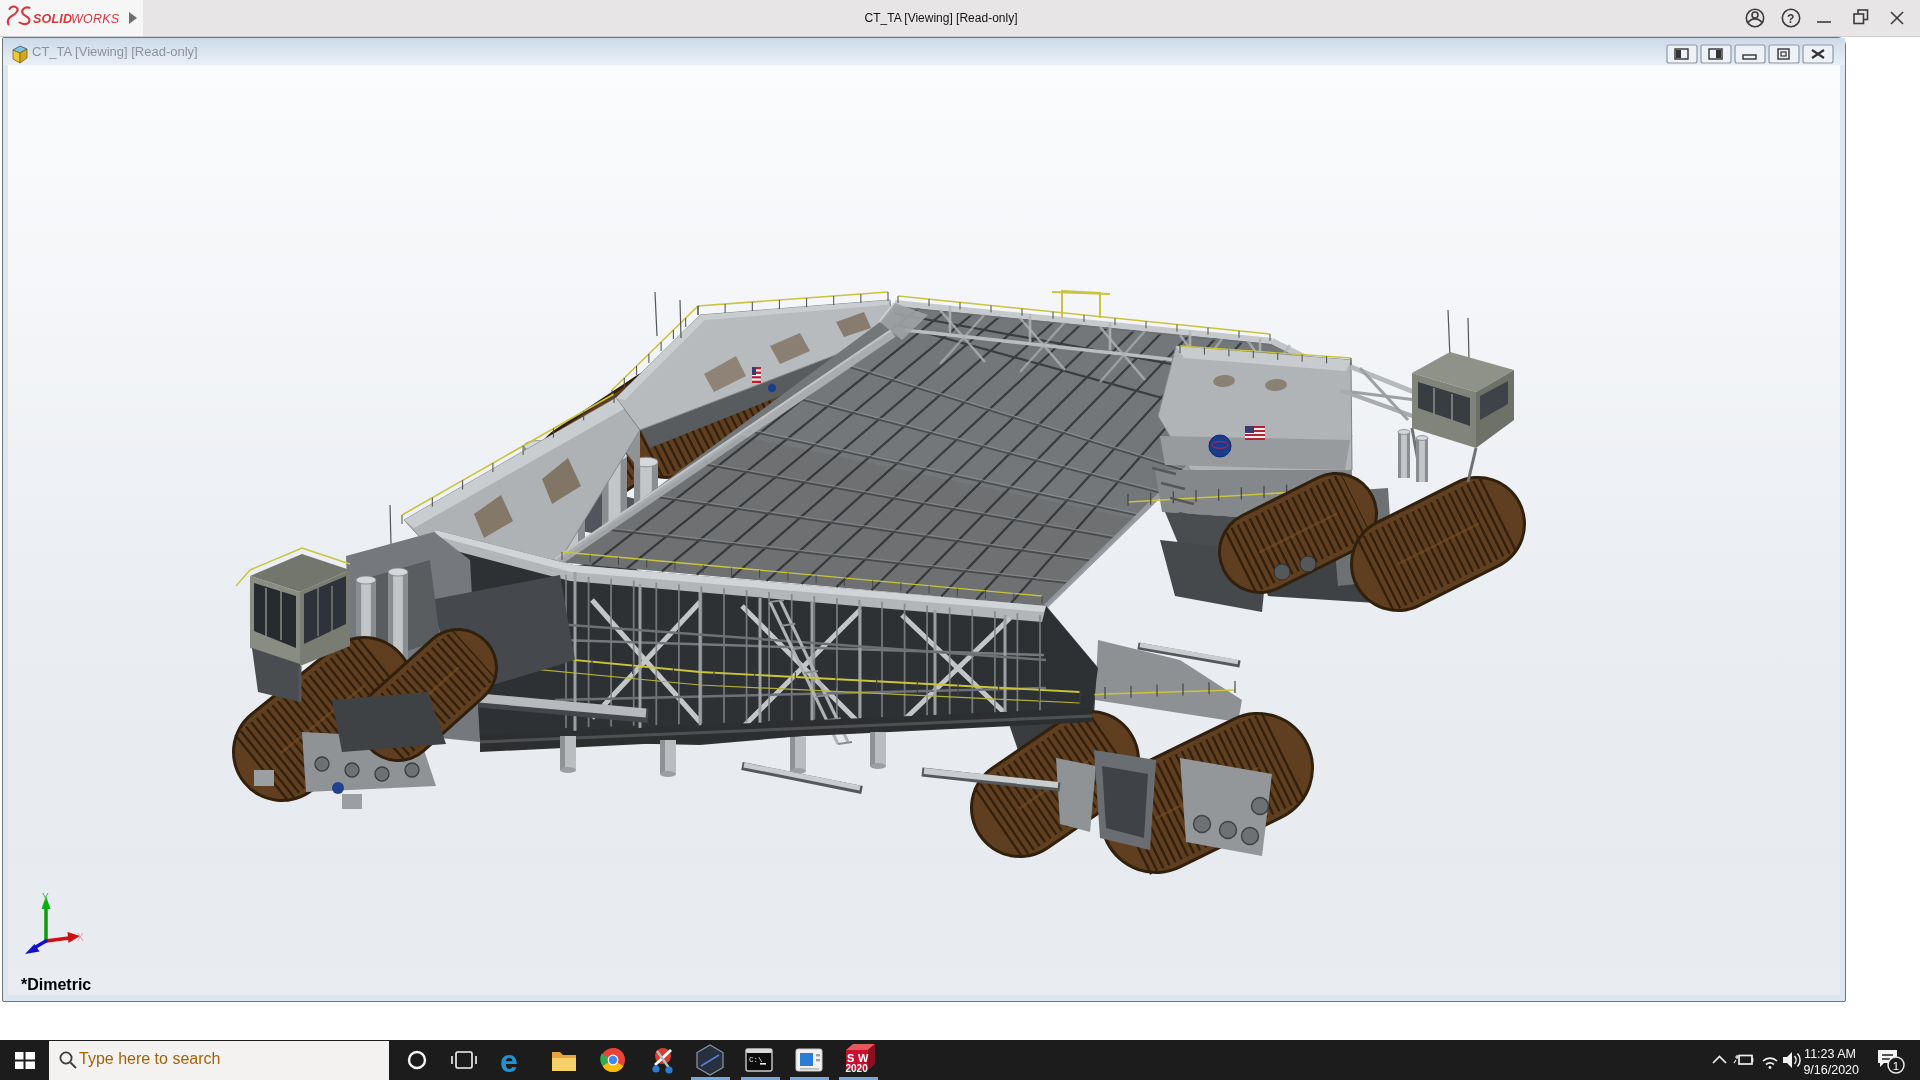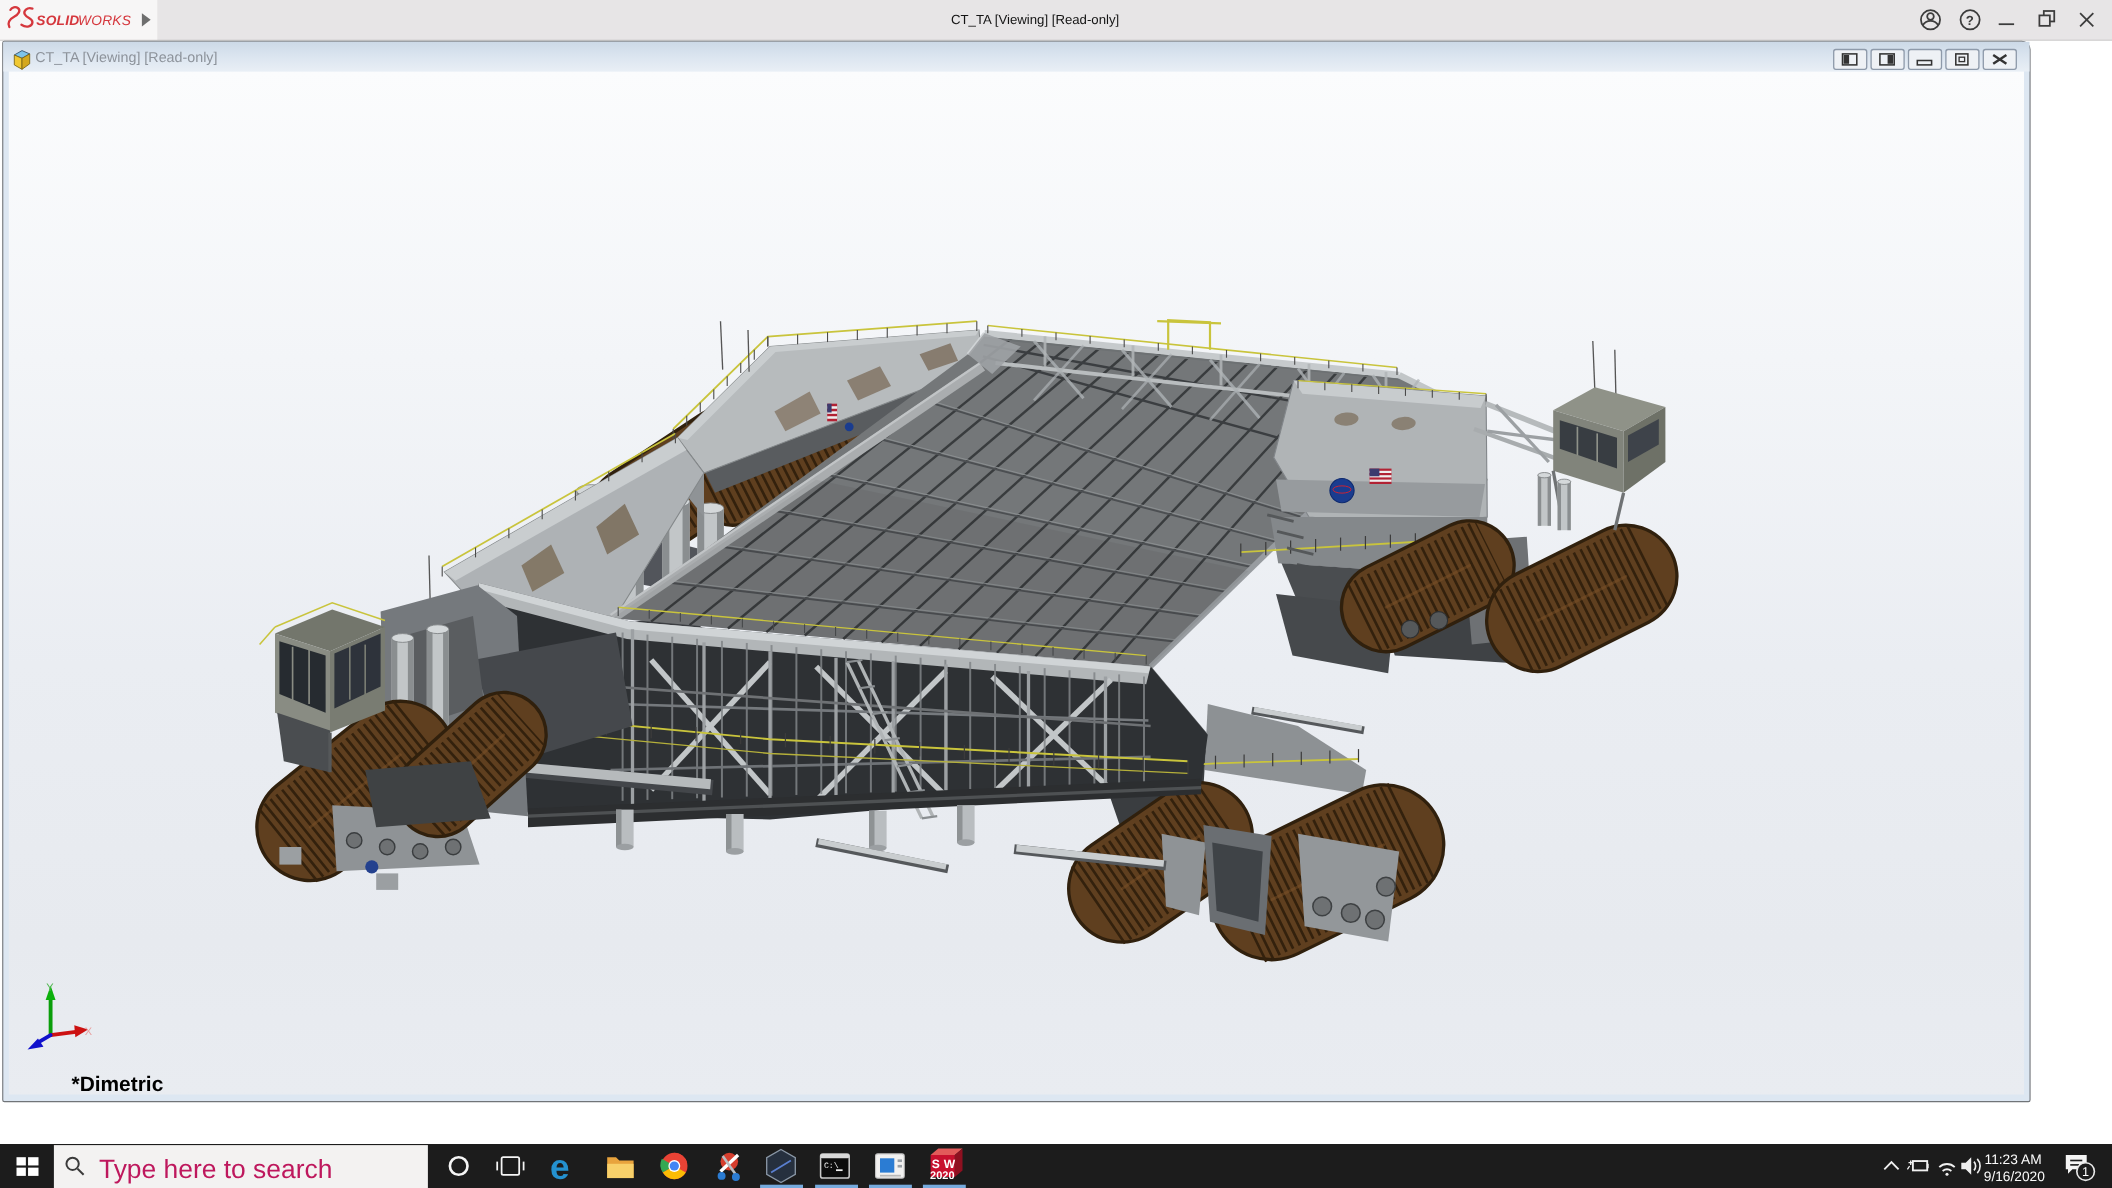--- a/index.html
+++ b/index.html
@@ -4,24 +4,24 @@
 html,body{margin:0;padding:0;width:1920px;height:1080px;overflow:hidden;background:#fff;
 font-family:"Liberation Sans",sans-serif;}
 #topbar{position:absolute;left:0;top:0;width:1920px;height:36px;background:#e7e5e6;border-bottom:1px solid #cfcdce;}
 #logoarea{position:absolute;left:0;top:0;width:143px;height:36px;background:#f7f6f6;}
 #apptitle{position:absolute;left:0;top:0;width:1882px;height:36px;text-align:center;font-size:12px;color:#141414;line-height:36px;}
 #childwin{position:absolute;left:2px;top:37px;width:1842px;height:963px;background:#dde7f2;border:1px solid #707478;border-radius:2px 8px 2px 2px;}
 #childtitle{position:absolute;left:0;top:0;width:100%;height:27px;background:linear-gradient(180deg,#ccd9e7 0%,#dae4ef 45%,#e9eff6 100%);}
 #childtitle span{position:absolute;left:29px;top:6px;font-size:13px;color:#8d939b;}
 #viewport{position:absolute;left:5px;top:27px;width:1832px;height:930px;
 background:linear-gradient(180deg,#fbfcfd 0%,#f3f5f8 28%,#eaedf2 58%,#e7eaef 85%,#e9ecf1 100%);}
-#dimetric{position:absolute;left:21px;top:976px;font-size:19px;font-weight:bold;color:#000;margin-left:44px;}
+#dimetric{position:absolute;left:21px;top:976px;font-size:16px;font-weight:bold;color:#000;}
 #taskbar{position:absolute;left:0;top:1040px;width:1920px;height:40px;background:#1c1c1c;}
 #search{position:absolute;left:49px;top:1041px;width:340px;height:39px;background:#f3f2f1;}
-#search span{position:absolute;left:41px;top:9px;font-size:24px;color:#be185d;}
+#search span{position:absolute;left:30px;top:9px;font-size:16px;color:#a16207;}
 svg{position:absolute;left:0;top:0;}
 </style></head>
 <body>
 <div id="topbar"></div>
 <div id="logoarea"></div>
 <div id="apptitle">CT_TA [Viewing] [Read-only]</div>
 <div id="childwin">
   <div id="childtitle">
       <span>CT_TA [Viewing] [Read-only]</span>
     </div>

